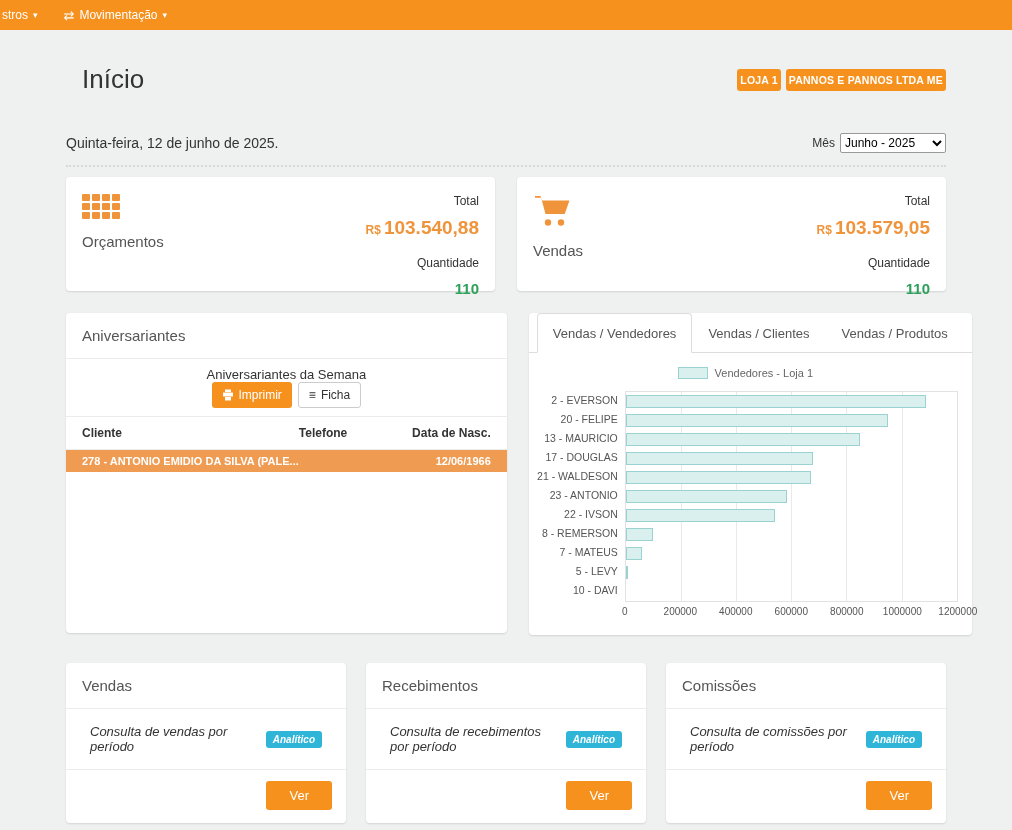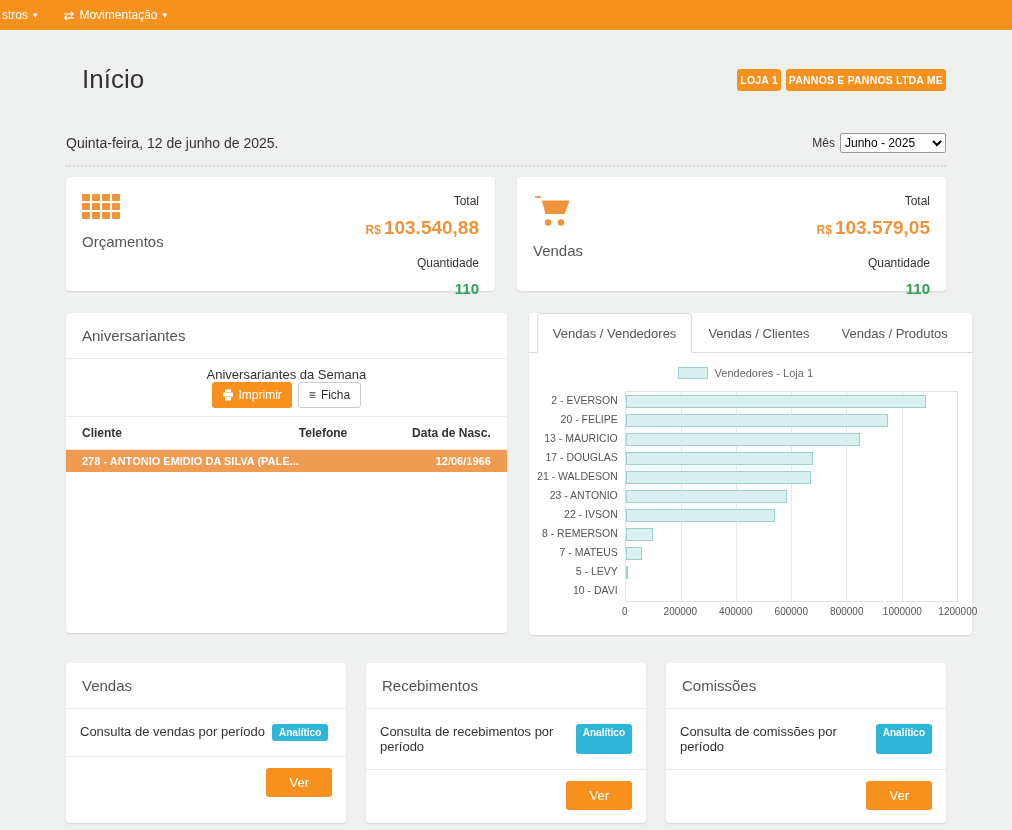--- a/index.html
+++ b/index.html
@@ -74,21 +74,21 @@
   .chart-plot { flex:1; position:relative; border:1px solid #e2e2e2; }
   .gridline { position:absolute; top:0; bottom:0; width:1px; background:#e9e9e9; }
   .chart-bars { position:relative; }
   .bar-row { height:19px; display:flex; align-items:center; }
   .bar { height:13px; background:#daf0ef; border:1px solid #9ad2d1; }
   .chart-xaxis { margin-left:92px; position:relative; height:16px; margin-top:4px; font-size:10px; color:#555; }
   .xtick { position:absolute; transform:translateX(-50%); white-space:nowrap; }
   
   .reports-row { margin-top:28px; display:grid; grid-template-columns:repeat(3,1fr); gap:20px; }
   .report-card { display:flex; flex-direction:column; }
-  .report-body { padding:15px 14px; font-size:13px; border-bottom:1px solid #ececec; display:flex; gap:7px; }
+  .report-body { padding:15px 24px; font-size:13px; border-bottom:1px solid #ececec; display:flex; align-items:center; gap:7px;font-style:italic; }
   .badge-analitico { background:#2fb5d8; color:#fff; font-size:10px; font-weight:bold; padding:3px 7px; border-radius:3px; }
   .report-footer { padding:11px 14px 13px; display:flex; justify-content:flex-end; }
   .btn-ver { background:#f6911e; color:#fff; border:none; border-radius:3px; font-size:13px; padding:7px 23px; cursor:pointer; font-family:"Liberation Sans", sans-serif; }
 </style>
 </head>
 <body>
 
 <div class="navbar">
   <div class="nav-item">
     <span>stros</span>

